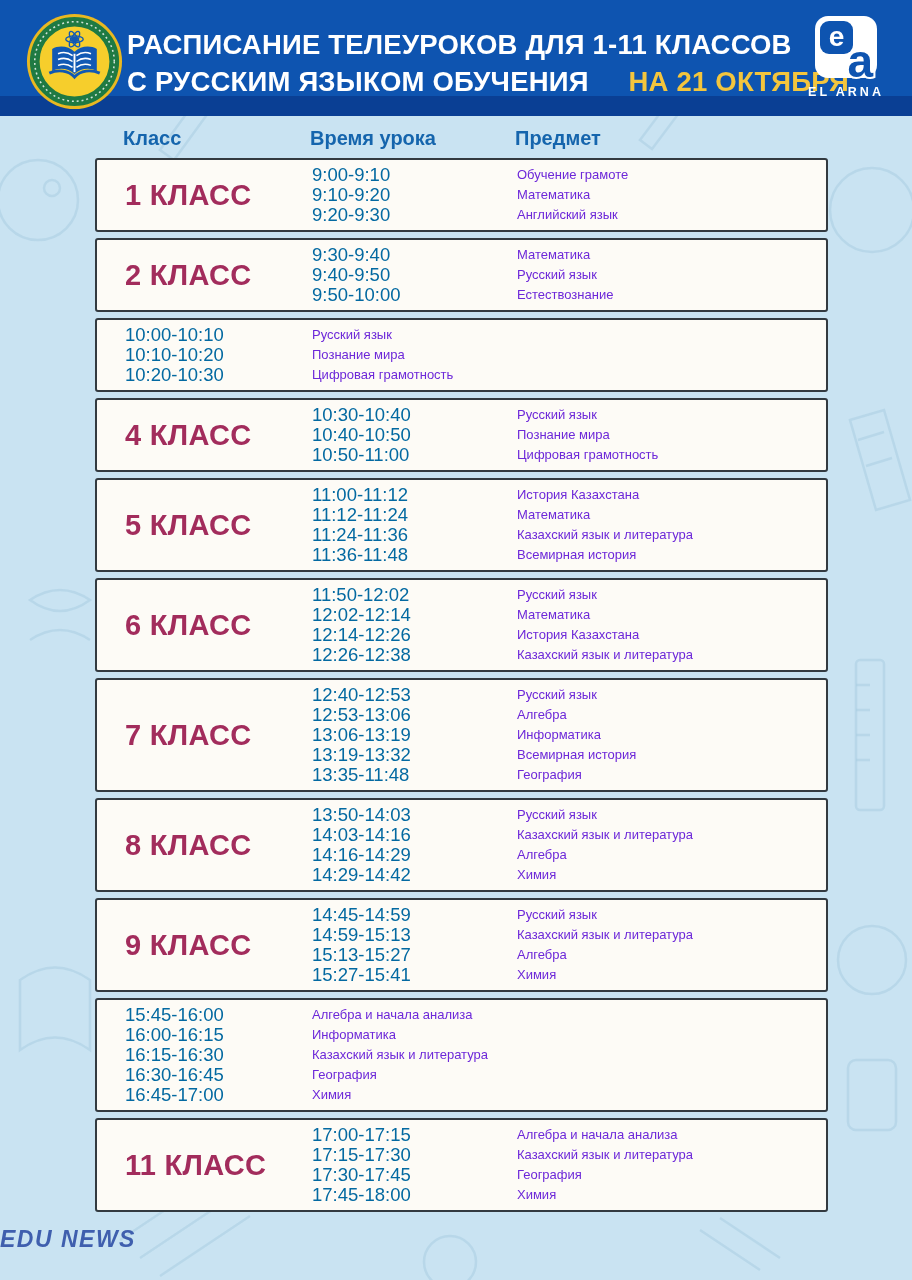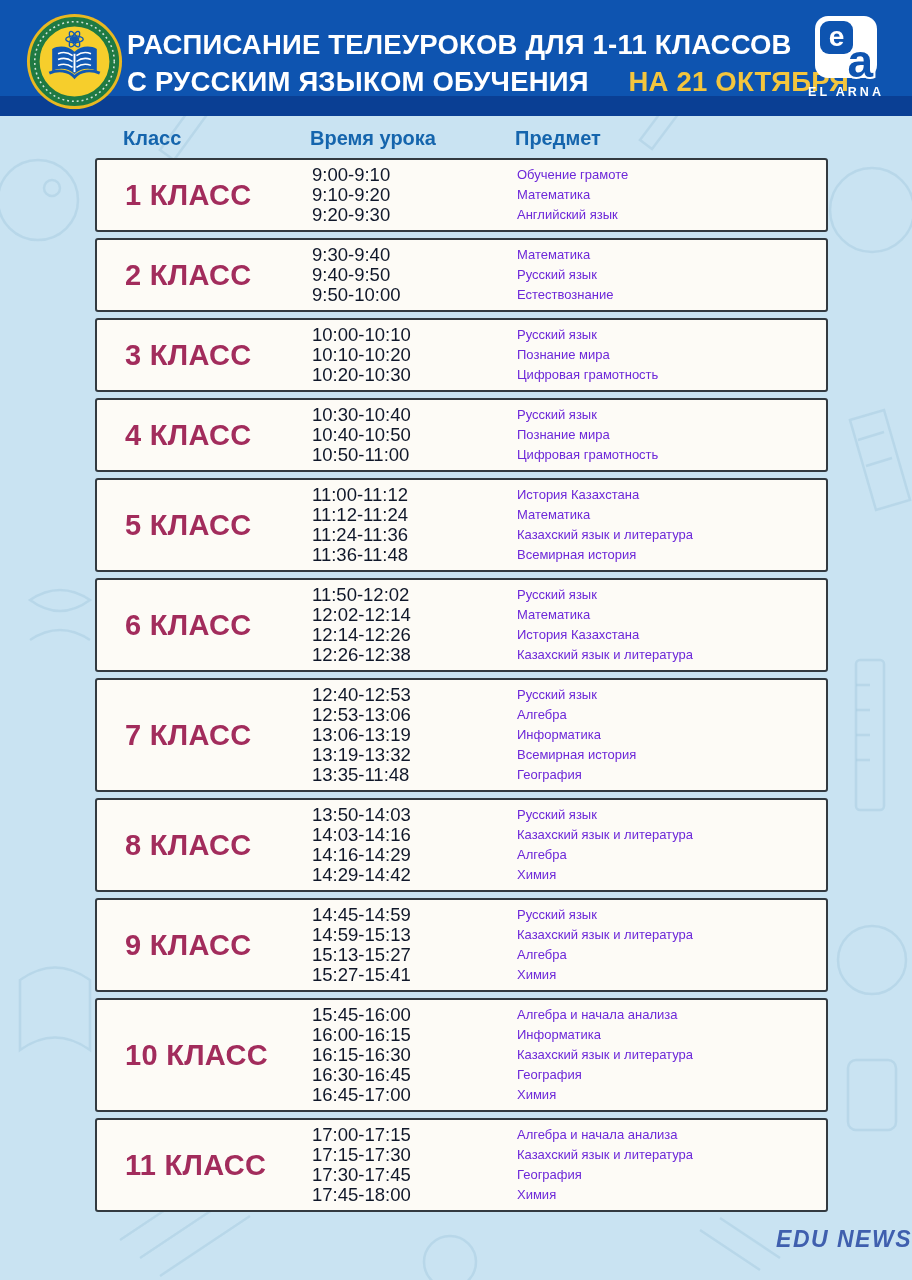--- a/index.html
+++ b/index.html
@@ -50,24 +50,24 @@
     display:grid; grid-template-columns:187px 205px 1fr;
     background:#fdfbf6;
     border:2px solid #333a40;
     border-radius:3px;
     padding:5px 0 5px 28px;
   }
   .class-cell {
     display:flex; align-items:center;
     color:#a22c5c; font-weight:bold; font-size:29px; letter-spacing:.3px;
   }
-  .time { color:#0f172a; font-size:18.5px; line-height:20px; }
+  .time { color:#0369a1; font-size:18.5px; line-height:20px; }
   .subject { color:#6d28d9; font-size:13px; line-height:20px; }
   
-  .footer { position:relative; z-index:1; text-align:right; margin-top:14px; }
+  .footer { position:relative; z-index:1; text-align:left; margin-top:14px; }
   .footer span {
     color:#3f5fae; font-weight:bold; font-style:italic;
     font-size:23px; letter-spacing:1.5px;
   }
 </style>
 </head>
 <body>
 
 <svg class="doodles" width="912" height="1280" viewBox="0 0 912 1280">
   <circle cx="38" cy="200" r="40"></circle>
@@ -151,21 +151,20 @@
           <div class="time">9:50-10:00</div>
         </div>
     <div class="subjects-cell">
           <div class="subject">Математика</div>
           <div class="subject">Русский язык</div>
           <div class="subject">Естествознание</div>
         </div>
   </section>
 
   <section class="card">
-    <div class="class-cell">3 КЛАСС</div>
     <div class="times-cell">
           <div class="time">10:00-10:10</div>
           <div class="time">10:10-10:20</div>
           <div class="time">10:20-10:30</div>
         </div>
     <div class="subjects-cell">
           <div class="subject">Русский язык</div>
           <div class="subject">Познание мира</div>
           <div class="subject">Цифровая грамотность</div>
         </div>
@@ -261,21 +260,20 @@
         </div>
     <div class="subjects-cell">
           <div class="subject">Русский язык</div>
           <div class="subject">Казахский язык и литература</div>
           <div class="subject">Алгебра</div>
           <div class="subject">Химия</div>
         </div>
   </section>
 
   <section class="card">
-    <div class="class-cell">10 КЛАСС</div>
     <div class="times-cell">
           <div class="time">15:45-16:00</div>
           <div class="time">16:00-16:15</div>
           <div class="time">16:15-16:30</div>
           <div class="time">16:30-16:45</div>
           <div class="time">16:45-17:00</div>
         </div>
     <div class="subjects-cell">
           <div class="subject">Алгебра и начала анализа</div>
           <div class="subject">Информатика</div>

